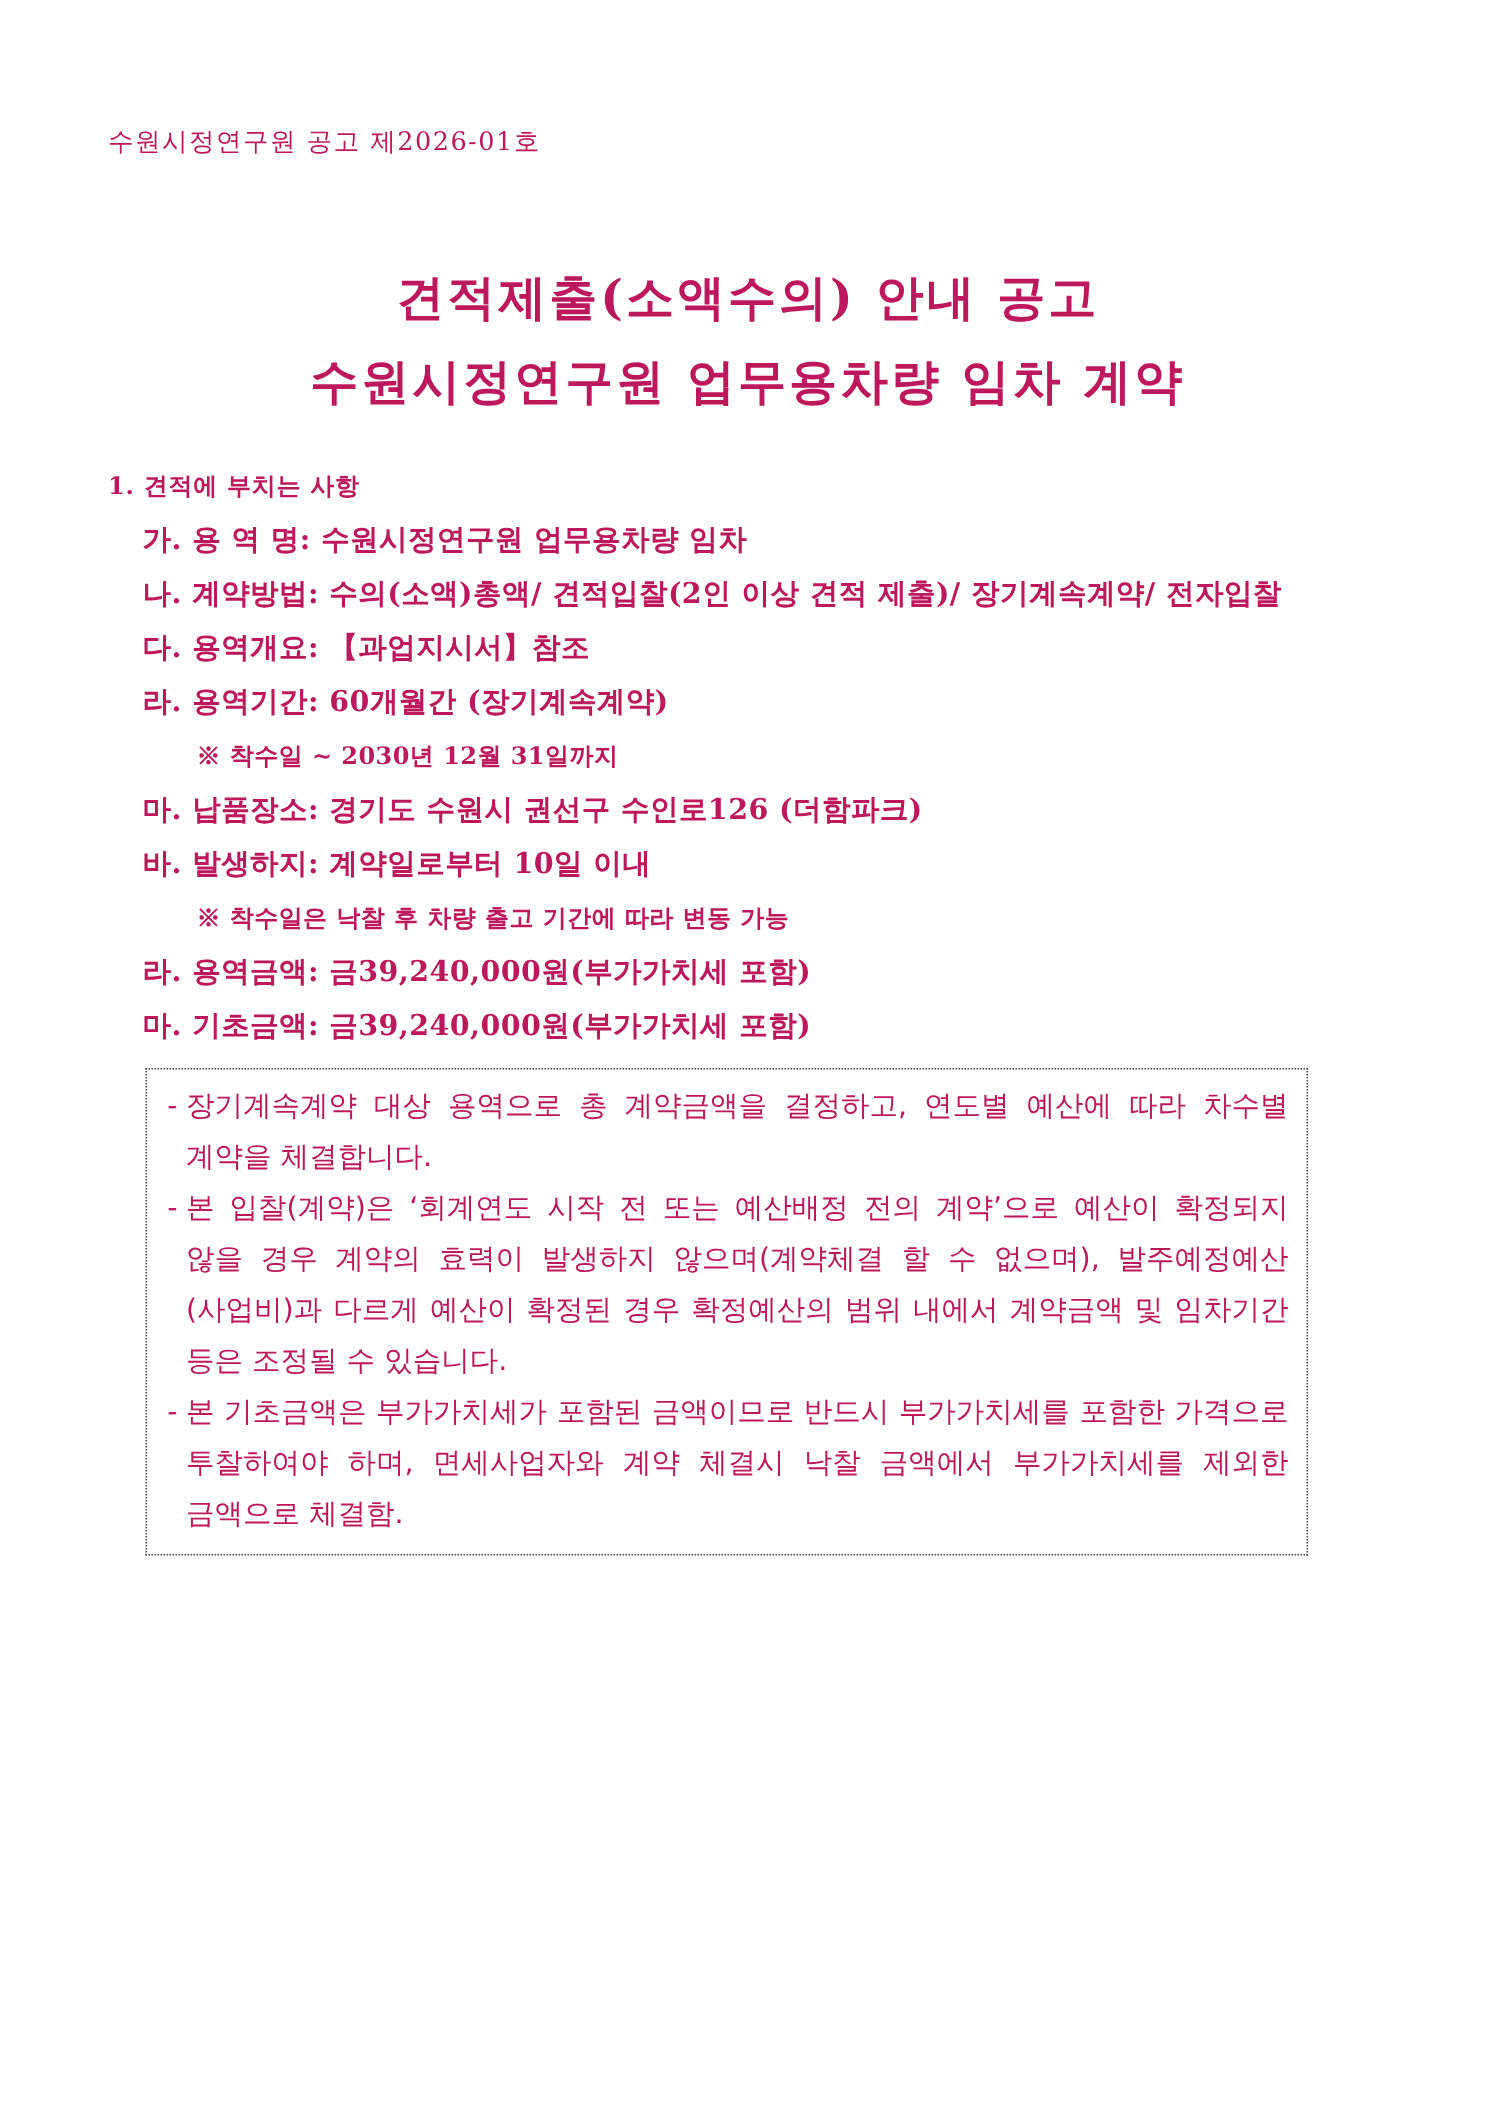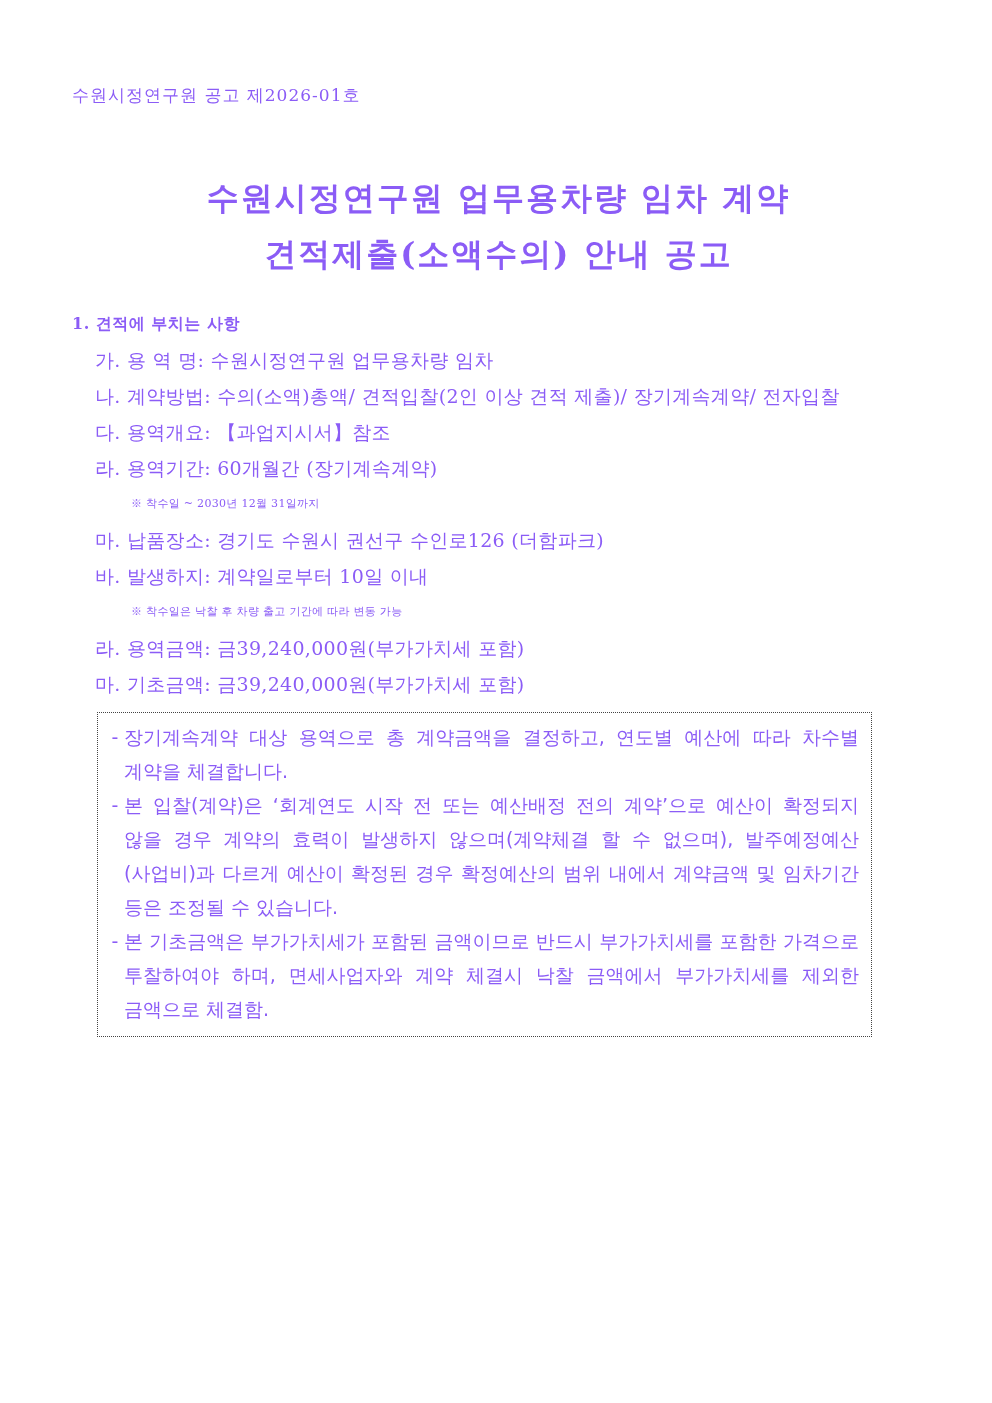--- a/index.html
+++ b/index.html
@@ -6,21 +6,21 @@
     margin: 0;
     padding: 0;
     background: #ffffff;
   }
   .page {
     position: relative;
     width: 992px;
     height: 1403px;
     margin: 0 auto;
     background: #ffffff;
-    color: #8b5cf6;
+    color: #be185d;
     font-family: "DejaVu Serif", "Liberation Serif", serif;
     box-sizing: border-box;
     padding: 84px 67px 40px 72px;
     overflow: hidden;
   }
   .doc-number {
     font-size: 17px;
     line-height: 22px;
     letter-spacing: 1px;
   }
@@ -52,24 +52,25 @@
   }
   .item-list {
     margin-top: 0;
     padding-left: 23px;
   }
   .item {
     font-size: 19px;
     line-height: 36px;
     letter-spacing: 0.3px;
     white-space: nowrap;
+    font-weight: bold;
   }
   .item.note {
     padding-left: 36px;
-    font-size: 11px;
+    font-size: 16px;
   }
   .info-box {
     margin-top: 10px;
     margin-left: 25px;
     width: 775px;
     box-sizing: border-box;
     border: 1px dotted #444444;
     padding: 7px 12px 10px 8px;
     font-family: "DejaVu Sans", "Liberation Sans", sans-serif;
     font-size: 19px;
@@ -91,22 +92,22 @@
   }
 </style>
 </head>
 <body>
 
 <div class="page">
 
   <div class="doc-number">수원시정연구원 공고 제2026-01호</div>
 
   <div class="doc-title">
+    <div>견적제출(소액수의) 안내 공고</div>
     <div>수원시정연구원 업무용차량 임차 계약</div>
-    <div>견적제출(소액수의) 안내 공고</div>
   </div>
 
 
   <div class="section-heading">1. 견적에 부치는 사항</div>
 
   <div class="item-list">
     <div class="item">가. 용 역 명: 수원시정연구원 업무용차량 임차</div>
     <div class="item">나. 계약방법: 수의(소액)총액/ 견적입찰(2인 이상 견적 제출)/ 장기계속계약/ 전자입찰</div>
     <div class="item">다. 용역개요: 【과업지시서】참조</div>
     <div class="item">라. 용역기간: 60개월간 (장기계속계약)</div>

